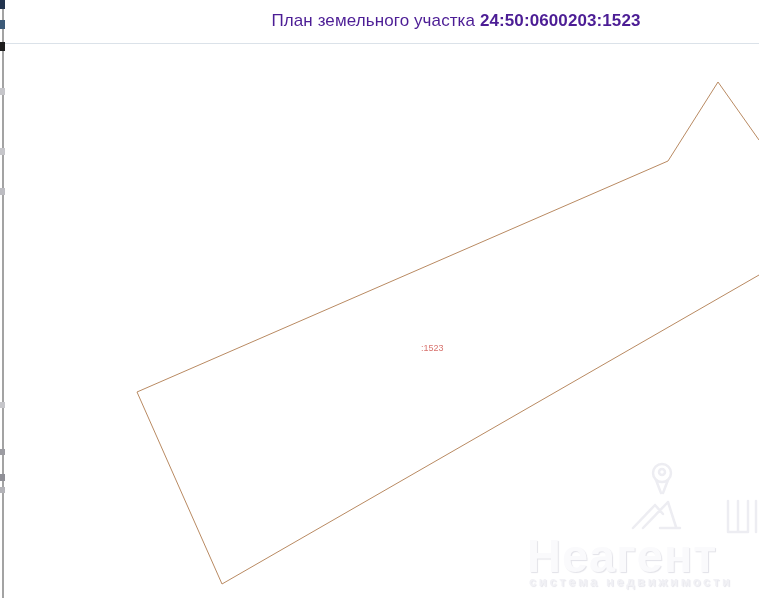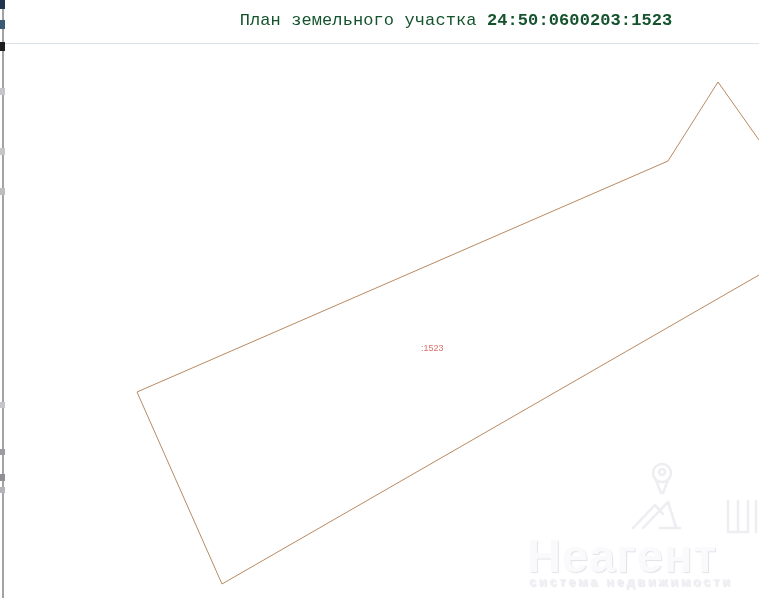--- a/index.html
+++ b/index.html
@@ -3,21 +3,21 @@
 <meta charset="utf-8">
 <style>
   html,body{margin:0;padding:0;background:#ffffff;}
   #stage{
     position:relative;width:759px;height:615px;overflow:hidden;
     background:#ffffff;font-family:"Liberation Sans",sans-serif;
   }
   
   .page-title{
     position:absolute;top:11px;left:456px;transform:translateX(-50%);
-    white-space:nowrap;font-size:17px;color:#14532d;letter-spacing:.1px;font-family:Liberation Mono, monospace;
+    white-space:nowrap;font-size:17px;color:#4c1d95;letter-spacing:.1px;
   }
   .page-title .cadnum{font-weight:bold;}
   .header-divider{
     position:absolute;top:43px;left:5px;right:0;height:1px;background:#dbe2e9;
   }
   
   .window-edge{
     position:absolute;left:0;top:0;width:6px;height:615px;
   }
   .window-edge .vline{

